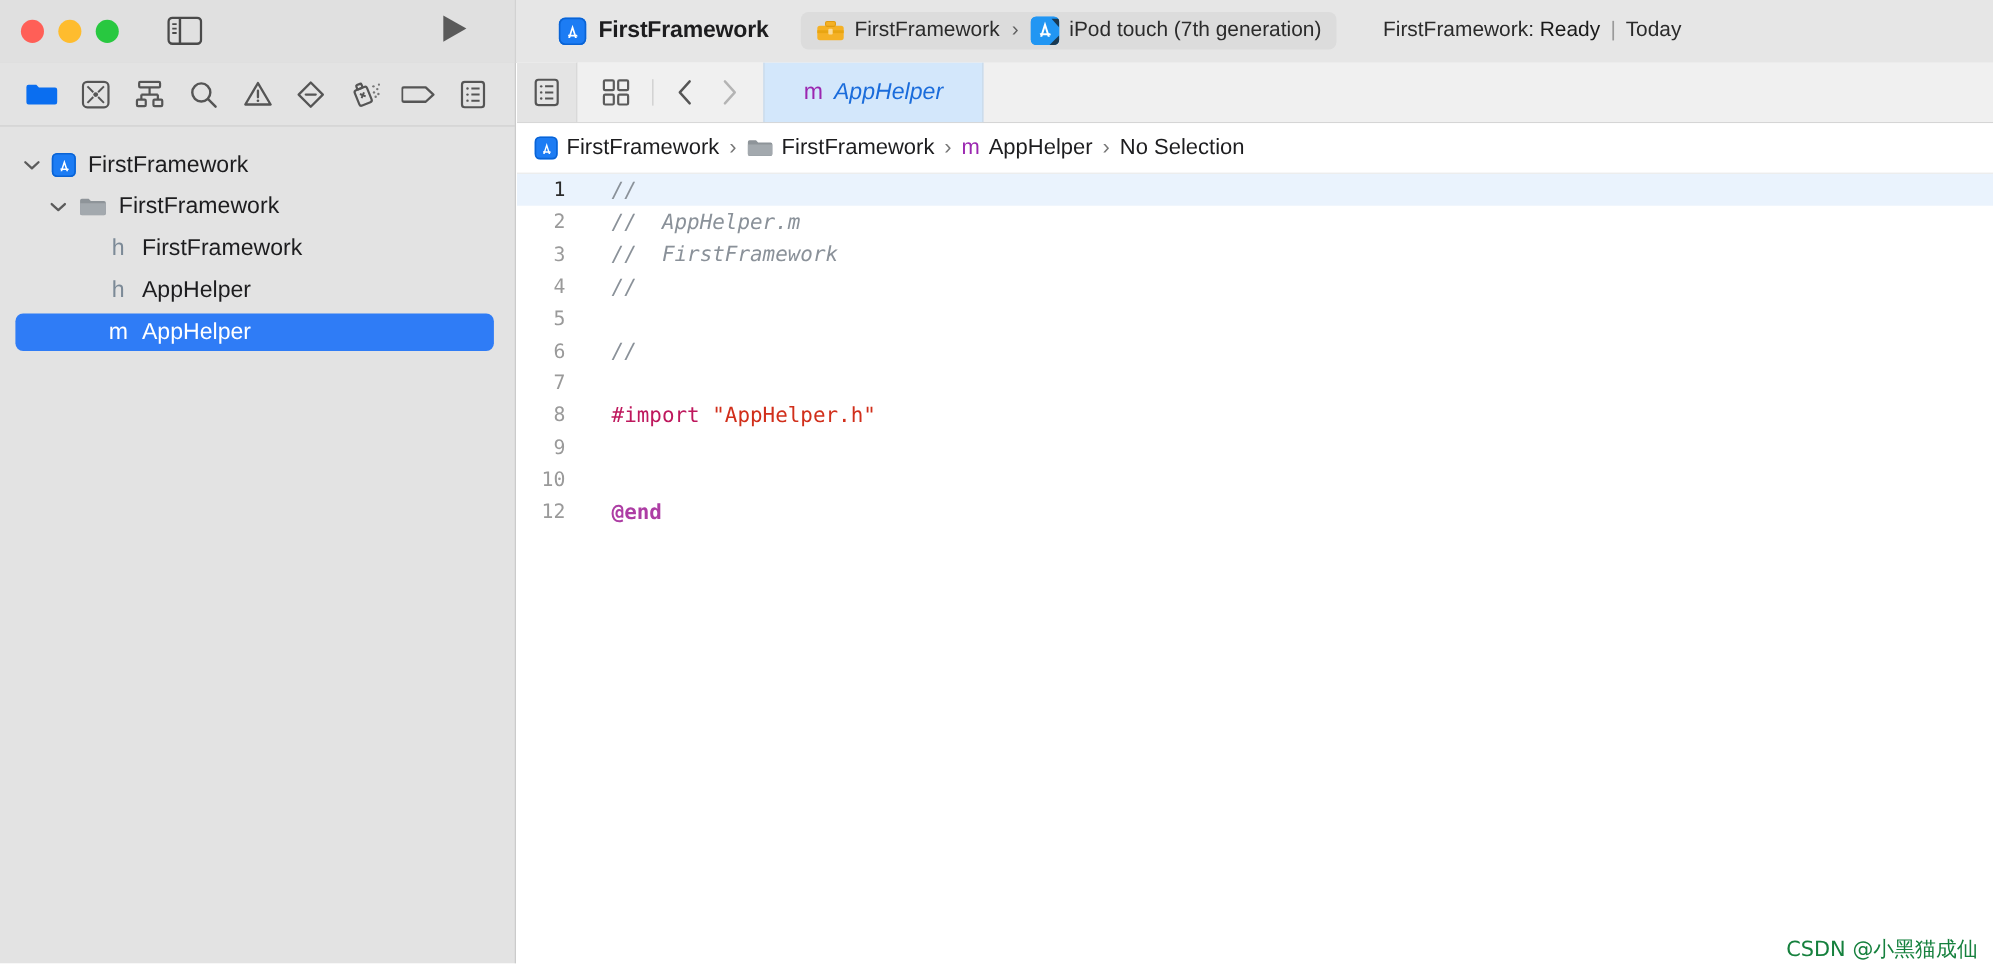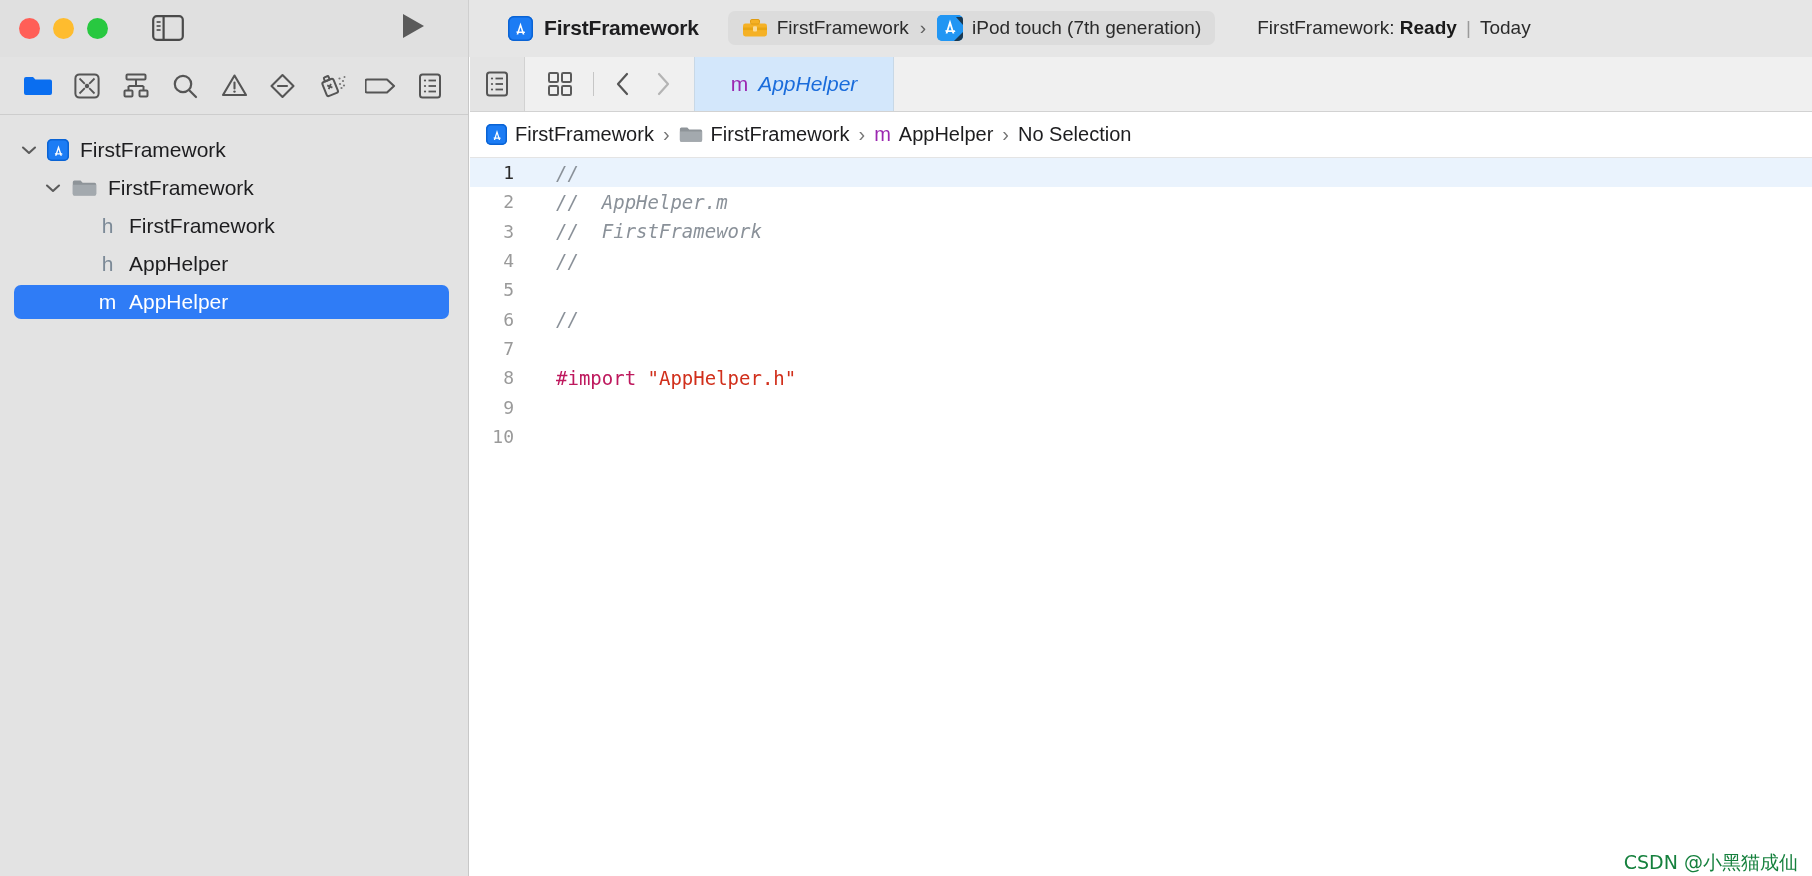--- a/index.html
+++ b/index.html
@@ -55,21 +55,21 @@
   .scheme-text { font-size: 19px; color: #2b2b2b; }
   .chev-sep { font-size: 19px; color: #606060; margin: 0 2px; font-weight: 300; }
   .dev-icon {
     width: 26px; height: 26px; border-radius: 5px; background: #2196f3;
     display: inline-flex; align-items: center; justify-content: center; flex: 0 0 auto;
     position: relative; overflow: hidden;
   }
   .status-area {
     margin-left: 42px; font-size: 19px; color: #2b2b2b; white-space: nowrap;
   }
-  .status-area b { font-weight: bold; color: #1a1a1a; }
+  .status-area b { font-weight: normal; color: #1a1a1a; }
   .status-sep { color: #9a9a9a; margin: 0 4px; }
 
   
   .navigator {
     position: absolute; left: 0; top: 57px; width: 469px; height: 819px;
     background: #e3e3e3; border-right: 1px solid #c8c8c8;
   }
   .nav-toolbar {
     height: 58px; width: 100%; display: flex; align-items: center;
     border-bottom: 1px solid #cdcdcd;
@@ -496,19 +496,23 @@
             <div class="gutter">8</div>
             <div class="code-text"><span class="c-pre">#import </span><span class="c-string">"AppHelper.h"</span></div>
           </div>
           <div class="code-line">
             <div class="gutter">9</div>
             <div class="code-text"></div>
           </div>
           <div class="code-line">
             <div class="gutter">10</div>
           </div>
+          <div class="code-line">
+            <div class="gutter">12</div>
+            <div class="code-text"><span class="c-keyword">@end</span></div>
+          </div>
         </div>
     </div>
 
     <div class="watermark">CSDN @小黑猫成仙</div>
   </div>
 
 </div>
 
 </body></html>

